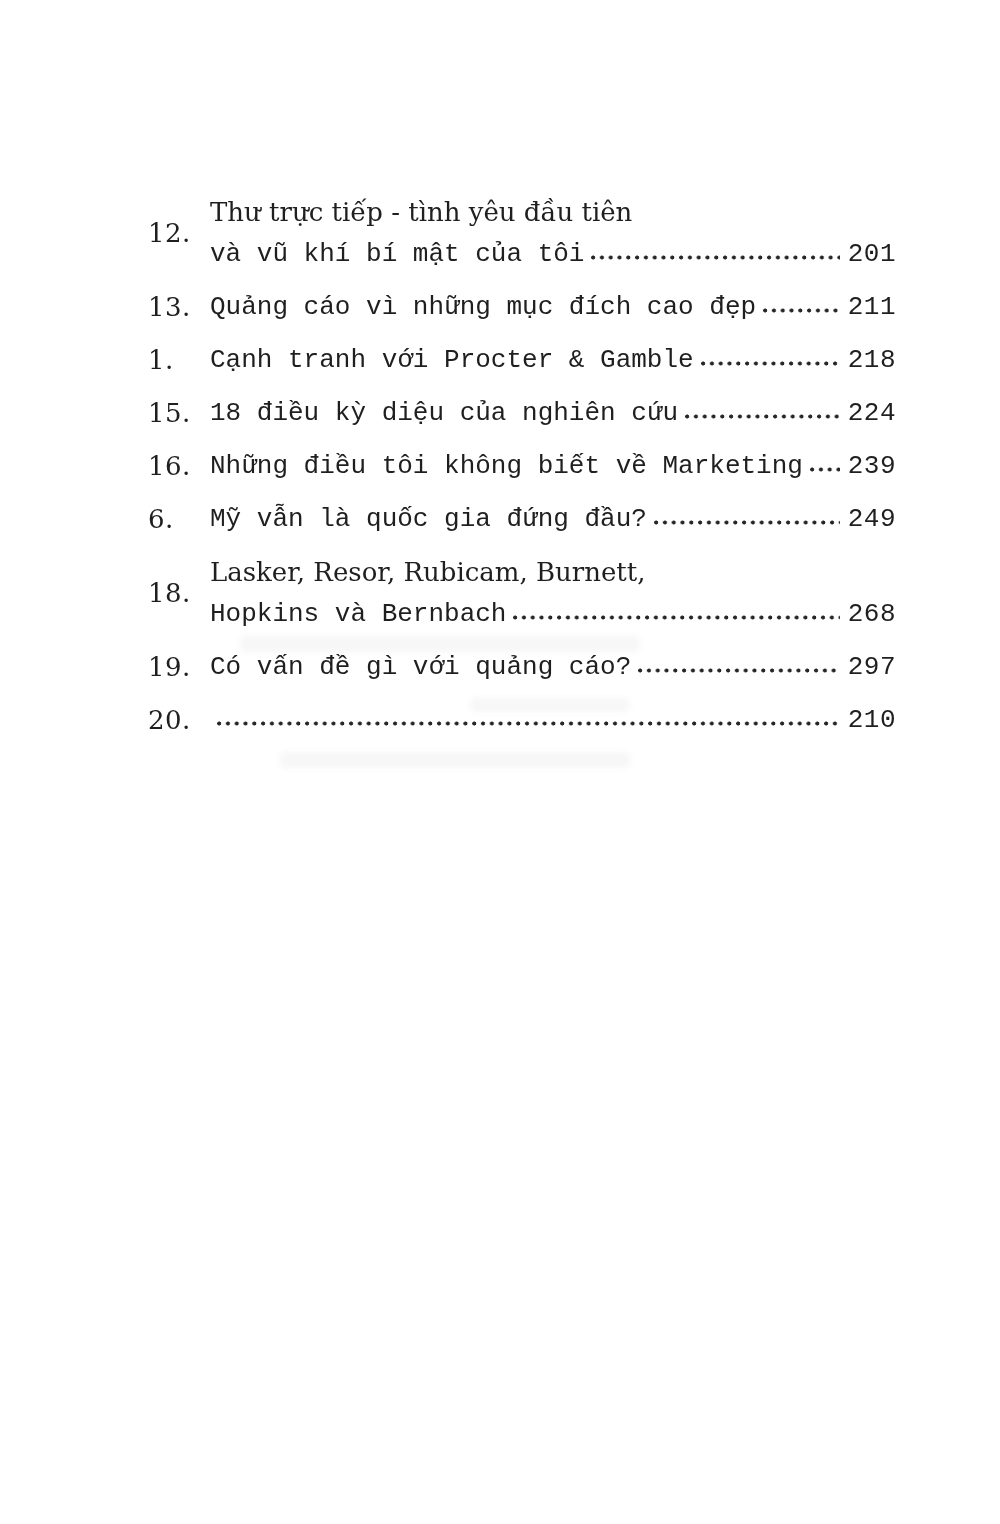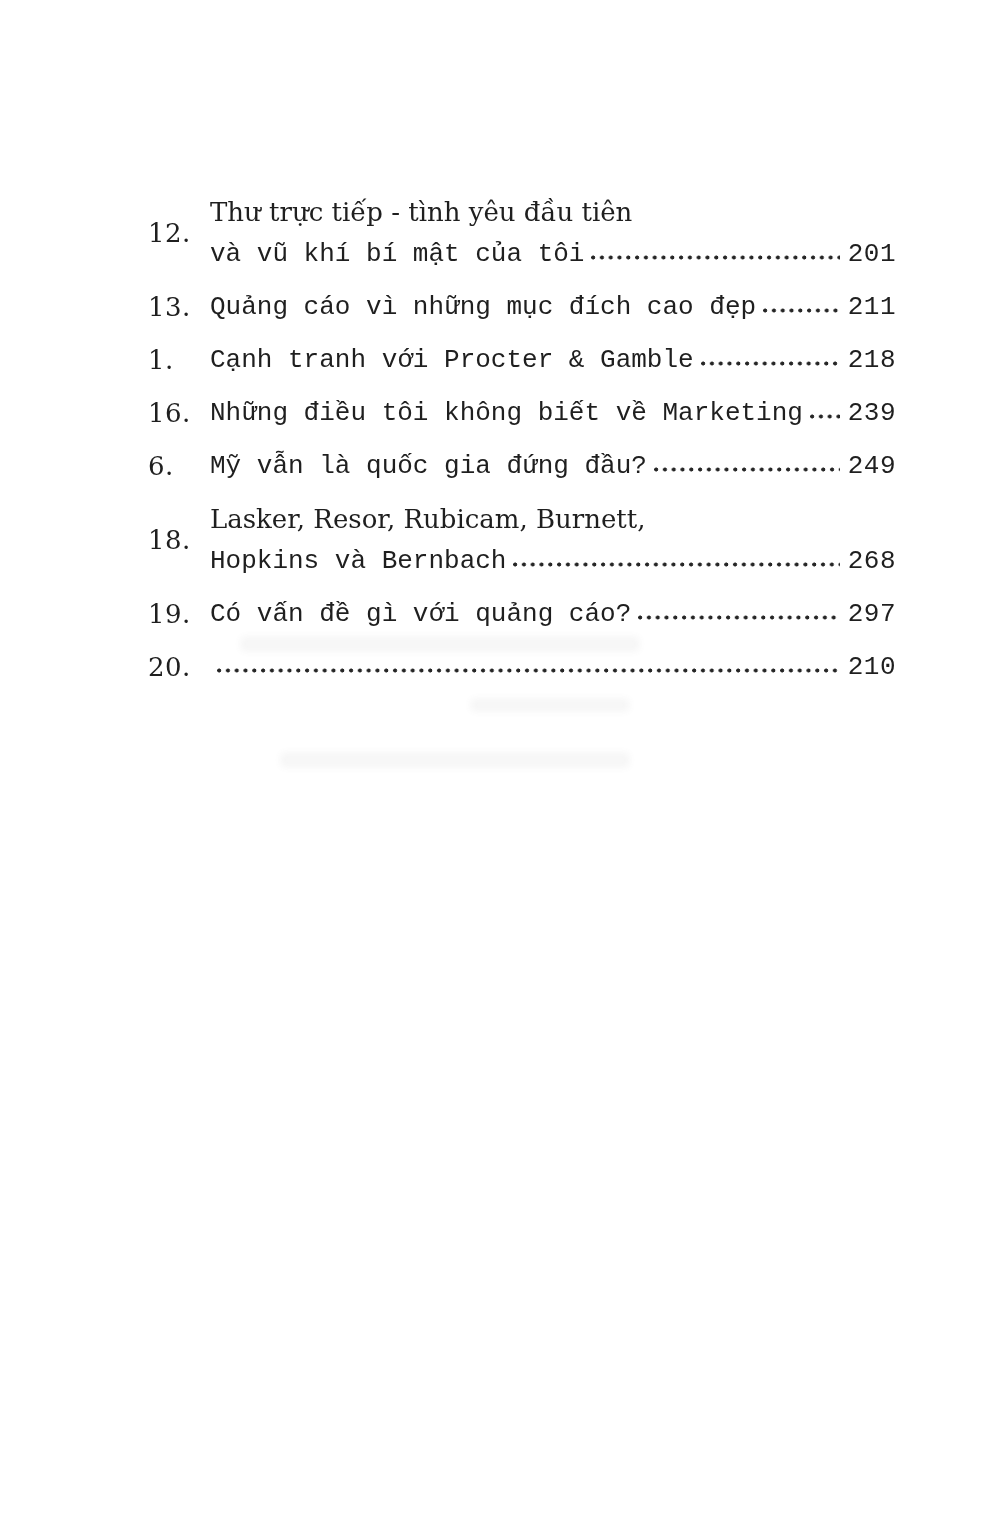--- a/index.html
+++ b/index.html
@@ -111,20 +111,30 @@
     <span class="num">1.</span>
     <div class="entry-body">
       <div class="line last">
         <span class="t">Cạnh tranh với Procter &amp; Gamble</span>
         <span class="leader"></span>
         <span class="pg">218</span>
       </div>
     </div>
   </div>
 
+  <div class="entry">
+    <span class="num">15.</span>
+    <div class="entry-body">
+      <div class="line last">
+        <span class="t">18 điều kỳ diệu của nghiên cứu</span>
+        <span class="leader"></span>
+        <span class="pg">224</span>
+      </div>
+    </div>
+  </div>
 
   <div class="entry">
     <span class="num">16.</span>
     <div class="entry-body">
       <div class="line last">
         <span class="t">Những điều tôi không biết về Marketing</span>
         <span class="leader"></span>
         <span class="pg">239</span>
       </div>
     </div>

